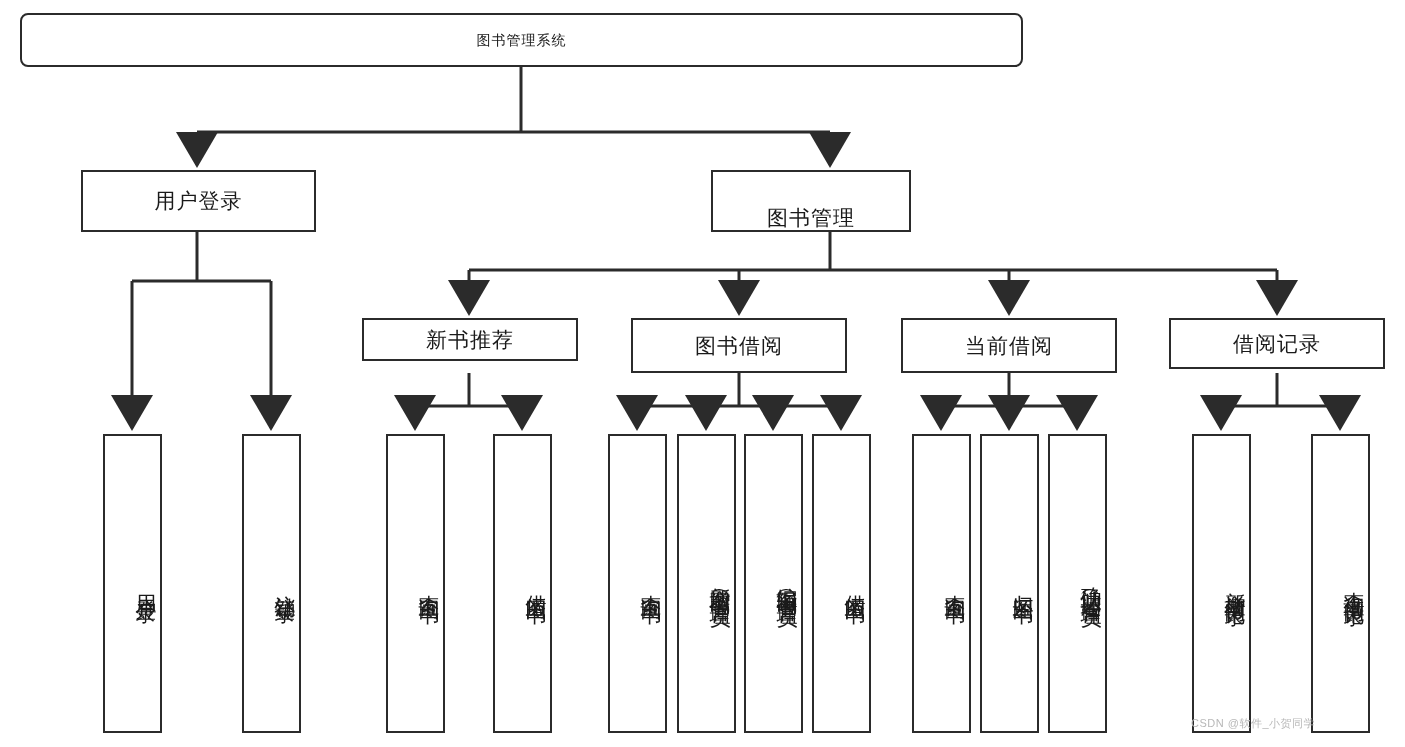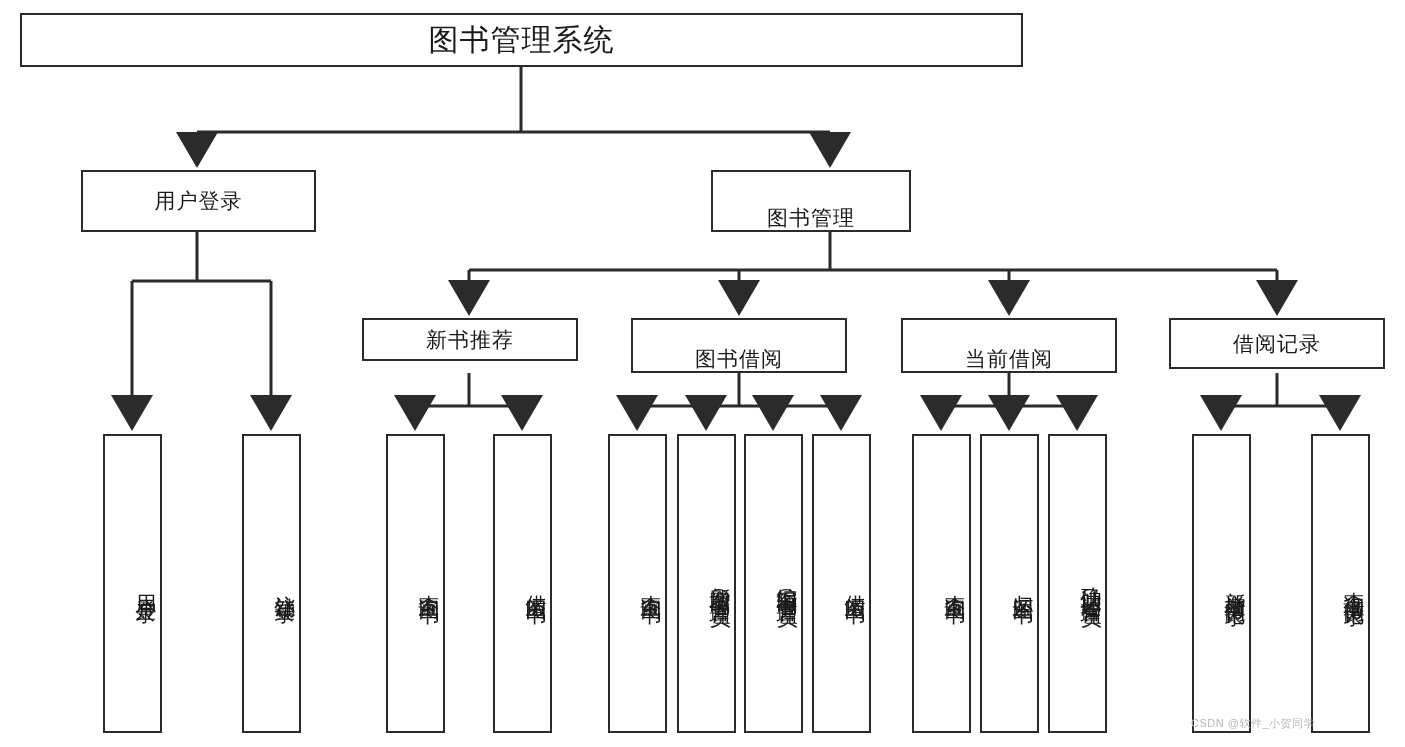--- a/index.html
+++ b/index.html
@@ -33,21 +33,22 @@
     align-items: center;
     justify-content: center;
     color: #1a1a1a;
   }
   .node.horiz {
     font-size: 21px;
     letter-spacing: 1px;
     line-height: 1.2;
   }
   .node.root {
-    font-size: 30px;
+    font-size: 14px;
+    border-radius: 8px;
   }
   .node.vert {
     writing-mode: vertical-rl;
     text-orientation: upright;
     font-size: 21px;
     letter-spacing: 3px;
     padding-top: 8px;
     padding-bottom: 8px;
     align-items: flex-start;
     justify-content: center;
@@ -132,24 +133,24 @@
   <div class="node horiz" style="left:81px; top:170px; width:235px; height:62px;">
     <span>用户登录</span>
   </div>
   <div class="node horiz" style="left:711px; top:170px; width:200px; height:62px;align-items:flex-end;">
     <span>图书管理</span>
   </div>
 
   <div class="node horiz" style="left:362px; top:318px; width:216px; height:43px;">
     <span>新书推荐</span>
   </div>
-  <div class="node horiz" style="left:631px; top:318px; width:216px; height:55px;align-items:flex-end;">
+  <div class="node horiz" style="left:631px; top:318px; width:216px; height:55px;">
     <span>图书借阅</span>
   </div>
-  <div class="node horiz" style="left:901px; top:318px; width:216px; height:55px;align-items:flex-end;">
+  <div class="node horiz" style="left:901px; top:318px; width:216px; height:55px;">
     <span>当前借阅</span>
   </div>
   <div class="node horiz" style="left:1169px; top:318px; width:216px; height:51px;">
     <span>借阅记录</span>
   </div>
 
   <div class="node vert" style="left:103px; top:434px; width:59px; height:299px;">
     <span class="vert-inner">用户登录</span>
   </div>
   <div class="node vert" style="left:242px; top:434px; width:59px; height:299px;">

